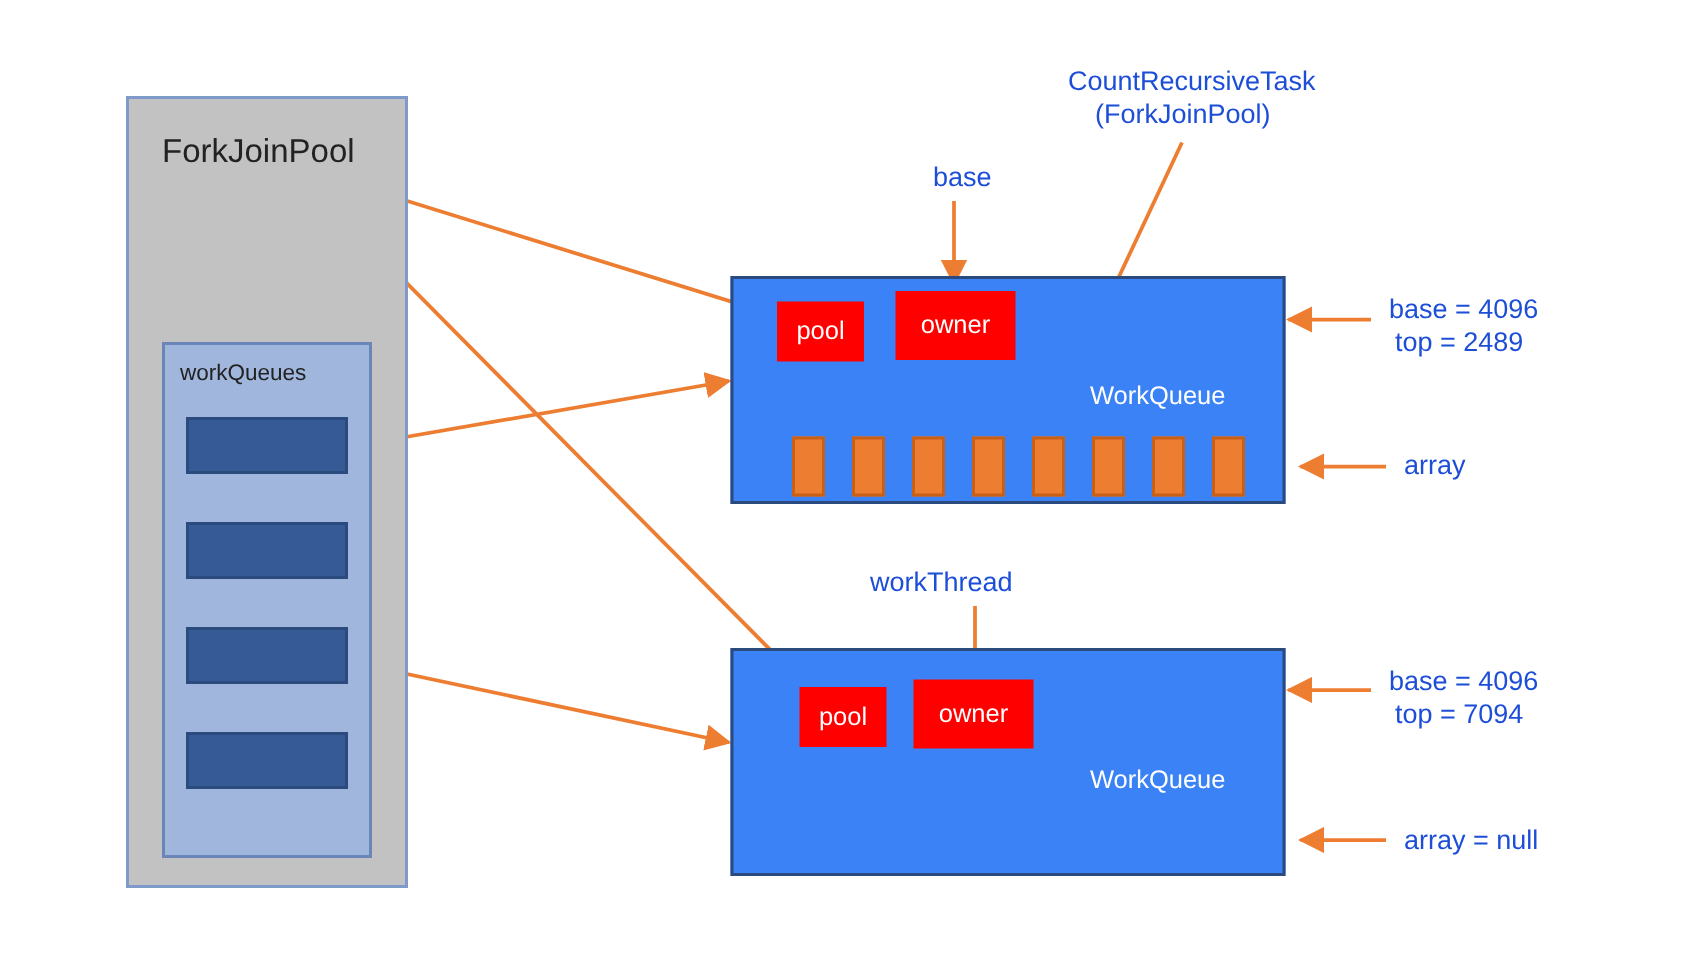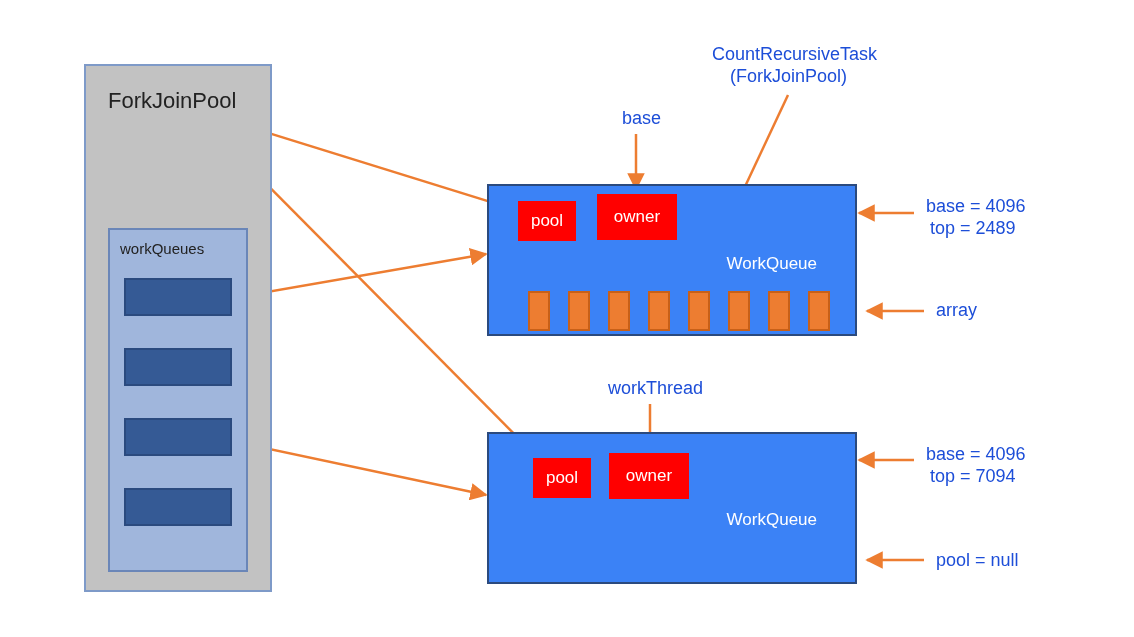--- a/index.html
+++ b/index.html
@@ -159,16 +159,16 @@
 <div class="lbl" style="left:926px; top:196px;">base = 4096</div>
 <div class="lbl" style="left:930px; top:218px;">top = 2489</div>
 <div class="lbl" style="left:936px; top:300px;">array</div>
 
 <div class="abs wq-big" style="left:487px; top:432px;">
   <div class="red-box" style="left:44px; top:24px; width:58px; height:40px;">pool</div>
   <div class="red-box" style="left:120px; top:19px; width:80px; height:46px;">owner</div>
   <div class="wq-big-label" style="right:38px; top:76px;">WorkQueue</div>
 </div>
 
-<div class="lbl" style="left:608px; top:378px;">workThread</div>
+<div class="lbl" style="left:580px; top:378px;">workThread</div>
 <div class="lbl" style="left:926px; top:444px;">base = 4096</div>
 <div class="lbl" style="left:930px; top:466px;">top = 7094</div>
-<div class="lbl" style="left:936px; top:550px;">pool = null</div>
+<div class="lbl" style="left:936px; top:550px;">array = null</div>
 
 </body></html>

